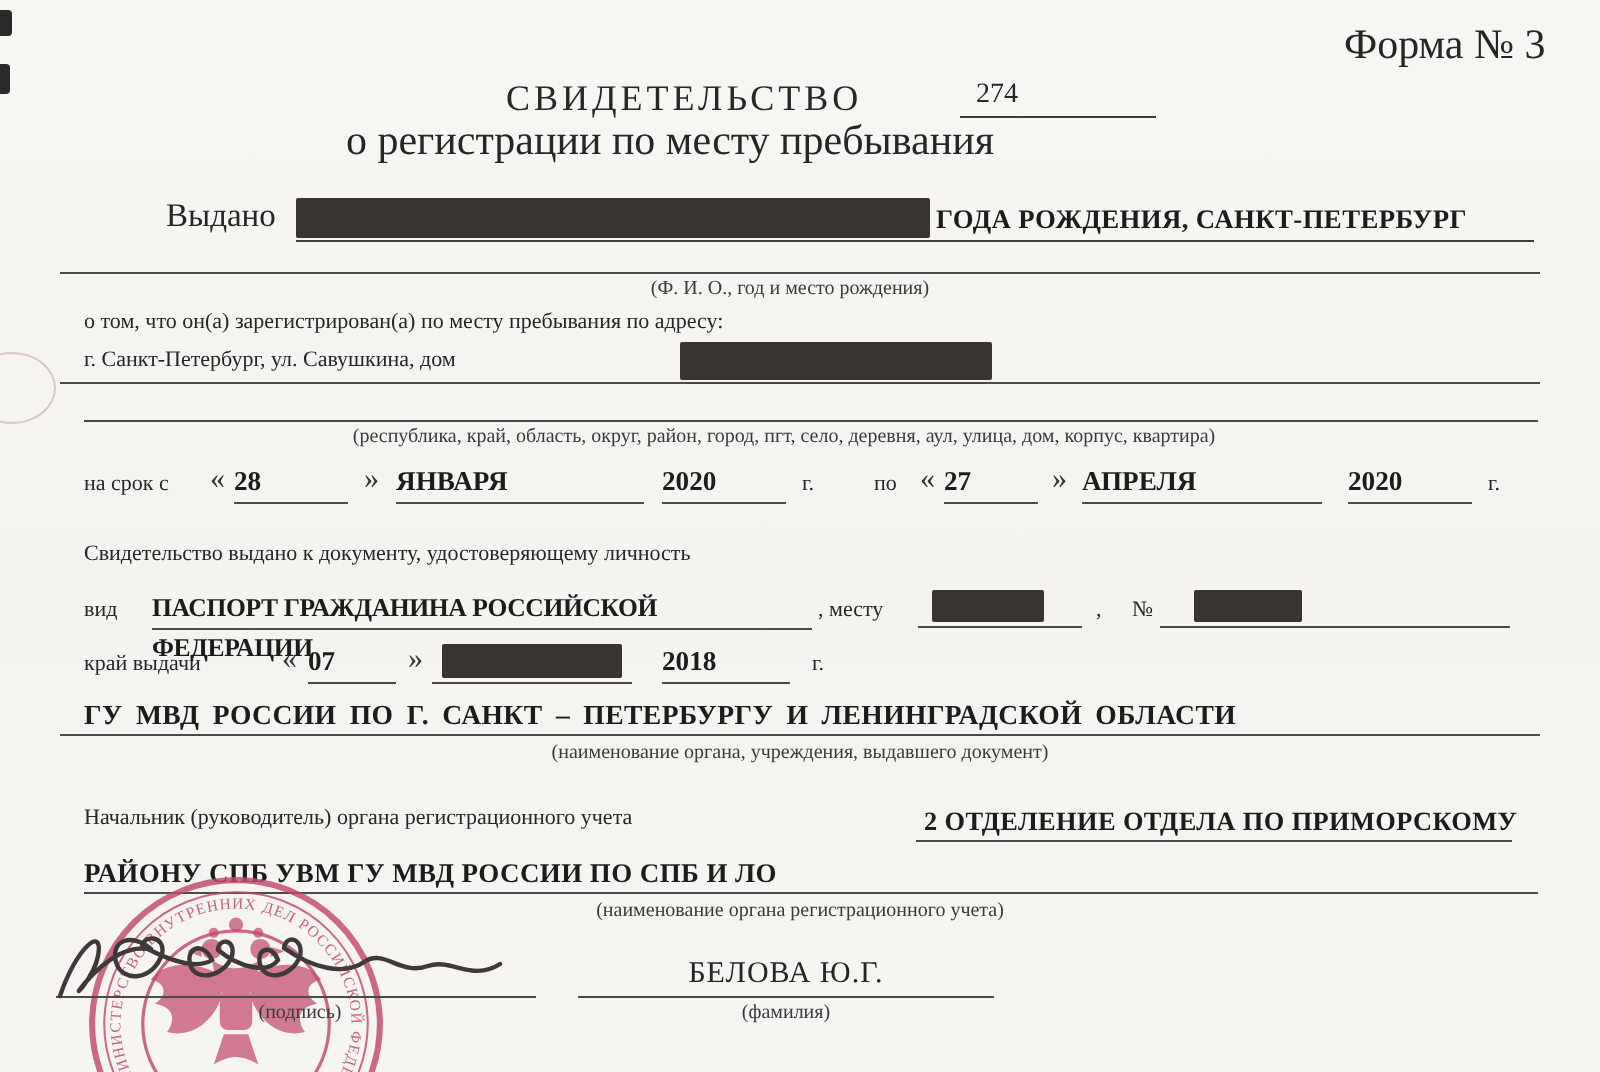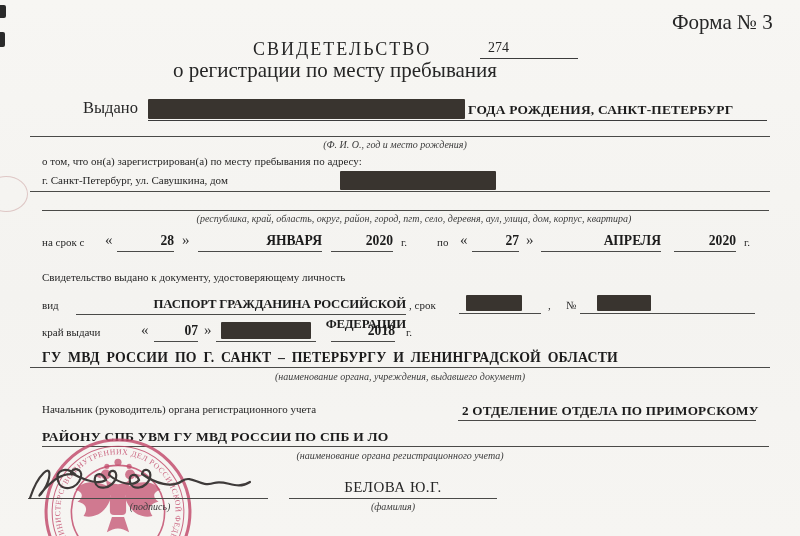--- a/index.html
+++ b/index.html
@@ -6,23 +6,23 @@
   #page{
     position:relative;width:800px;height:536px;overflow:hidden;
     background:linear-gradient(180deg,#f7f6f3 0%,#f4f3f0 55%,#f6f5f2 100%);
     font-family:"Liberation Serif","DejaVu Serif",serif;
     color:#262626;
   }
   .abs{position:absolute;white-space:nowrap;}
   .t16{font-size:11px;line-height:20px;}
   .t15{font-size:21px;line-height:19px;}
   .bold-val{font-weight:bold;font-size:13.4px;line-height:18px;letter-spacing:.2px;color:#1c1c1c;}
-  .caption{font-size:10px;line-height:12px;color:#3a3a3a;text-align:center;font-style:italic;}
+  .caption{font-size:10px;line-height:12px;color:#3a3a3a;text-align:center;}
   .rule{border-bottom:1.2px solid #4a4a48;}
-  .ucell{position:absolute;border-bottom:1.2px solid #4a4a48;text-align:right;
+  .ucell{position:absolute;border-bottom:1.2px solid #4a4a48;text-align:left;
          font-weight:bold;font-size:13.6px;line-height:20px;height:20px;color:#1c1c1c;}
   .redaction{position:absolute;background:#39342f;border-radius:1px;}
   .quote{font-size:15px;color:#333;}
   svg text{font-family:"Liberation Serif","DejaVu Serif",serif;}
 </style>
 </head>
 <body>
 
 <div id="page">
 
@@ -46,42 +46,42 @@
   <div class="abs rule" style="left:30px;top:128px;width:740px;height:8px;"></div>
   <div class="abs caption" style="left:35px;top:139px;width:720px;">(Ф. И. О., год и место рождения)</div>
 
   <div class="abs t16" style="left:42px;top:151px;">о том, что он(а) зарегистрирован(а) по месту пребывания по адресу:</div>
 
   <div class="abs rule" style="left:30px;top:170px;width:740px;height:21px;"></div>
   <div class="abs t16" style="left:42px;top:170px;">г. Санкт-Петербург, ул. Савушкина, дом</div>
   <div class="redaction" style="left:340px;top:171px;width:156px;height:19px;"></div>
 
   <div class="abs rule" style="left:42px;top:203px;width:727px;height:7px;"></div>
-  <div class="abs caption" style="left:56px;top:213px;width:716px;">(республика, край, область, округ, район, город, пгт, село, деревня, аул, улица, дом, корпус, квартира)</div>
+  <div class="abs caption" style="left:34px;top:213px;width:716px;">(республика, край, область, округ, район, город, пгт, село, деревня, аул, улица, дом, корпус, квартира)</div>
 
   <div class="abs t16" style="left:42px;top:232px;">на срок с</div>
   <span class="abs quote" style="left:105px;top:232px;">«</span>
   <div class="ucell" style="left:117px;top:231px;width:57px;">28</div>
   <span class="abs quote" style="left:182px;top:232px;">»</span>
   <div class="ucell" style="left:198px;top:231px;width:124px;">ЯНВАРЯ</div>
   <div class="ucell" style="left:331px;top:231px;width:62px;">2020</div>
   <div class="abs t16" style="left:401px;top:232px;">г.</div>
   <div class="abs t16" style="left:437px;top:232px;">по</div>
   <span class="abs quote" style="left:460px;top:232px;">«</span>
   <div class="ucell" style="left:472px;top:231px;width:47px;">27</div>
   <span class="abs quote" style="left:526px;top:232px;">»</span>
   <div class="ucell" style="left:541px;top:231px;width:120px;">АПРЕЛЯ</div>
   <div class="ucell" style="left:674px;top:231px;width:62px;">2020</div>
   <div class="abs t16" style="left:744px;top:232px;">г.</div>
 
   <div class="abs t16" style="left:42px;top:267px;">Свидетельство выдано к документу, удостоверяющему личность</div>
 
   <div class="abs t16" style="left:42px;top:295px;">вид</div>
   <div class="ucell" style="left:76px;top:294px;width:330px;font-size:12.8px;letter-spacing:-.2px;">ПАСПОРТ ГРАЖДАНИНА РОССИЙСКОЙ ФЕДЕРАЦИИ</div>
-  <div class="abs t16" style="left:409px;top:295px;">, срок</div>
+  <div class="abs t16" style="left:409px;top:295px;">, месту</div>
   <div class="abs rule" style="left:459px;top:294px;width:82px;height:19px;"></div>
   <div class="redaction" style="left:466px;top:295px;width:56px;height:16px;"></div>
   <div class="abs t16" style="left:548px;top:295px;">,</div>
   <div class="abs t16" style="left:566px;top:295px;">№</div>
   <div class="abs rule" style="left:580px;top:294px;width:175px;height:19px;"></div>
   <div class="redaction" style="left:597px;top:295px;width:54px;height:16px;"></div>
 
   <div class="abs t16" style="left:42px;top:322px;">край выдачи</div>
   <span class="abs quote" style="left:141px;top:322px;">«</span>
   <div class="ucell" style="left:154px;top:321px;width:44px;">07</div>

